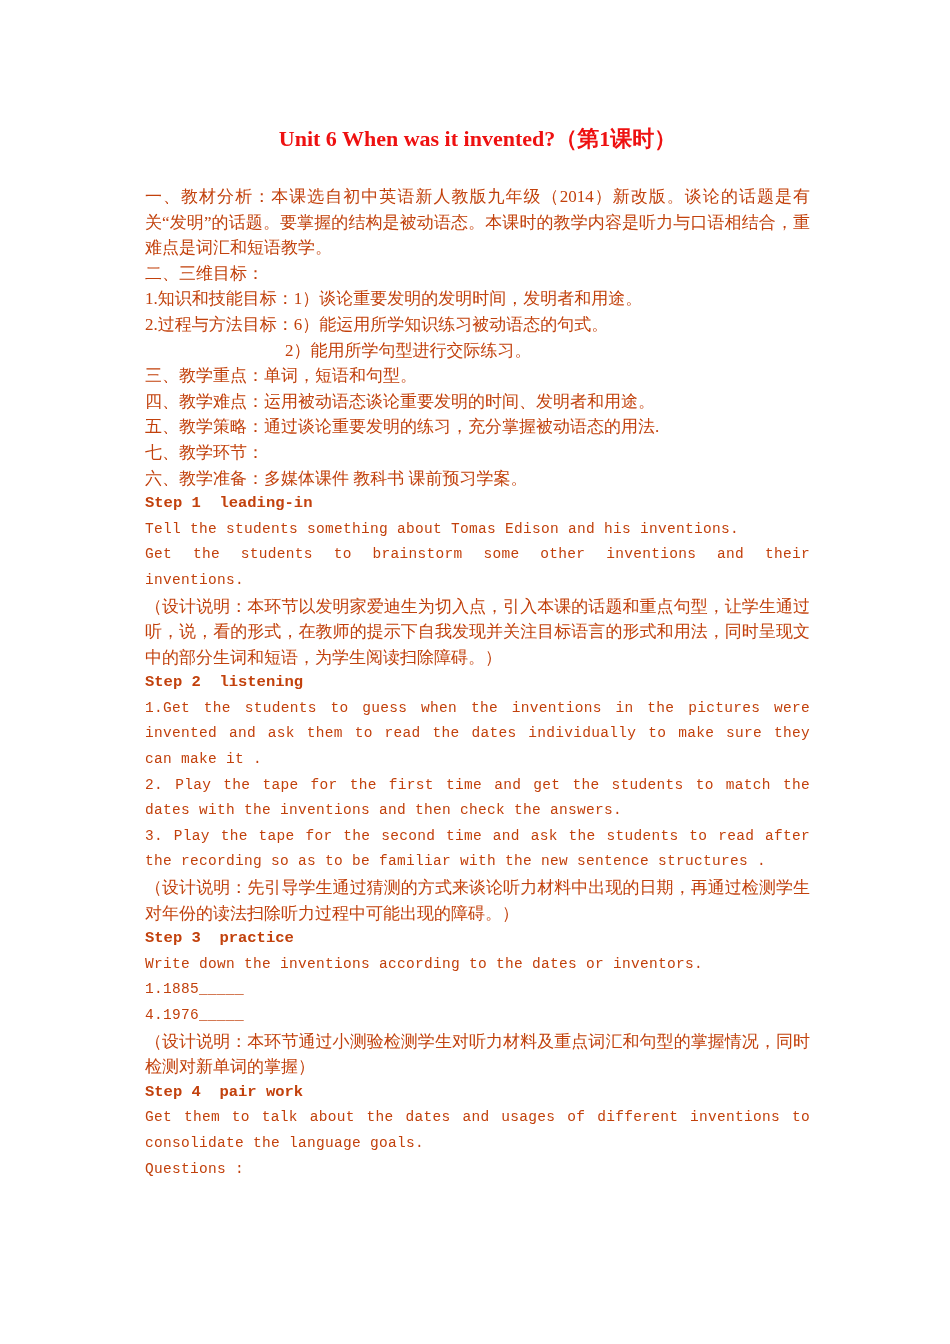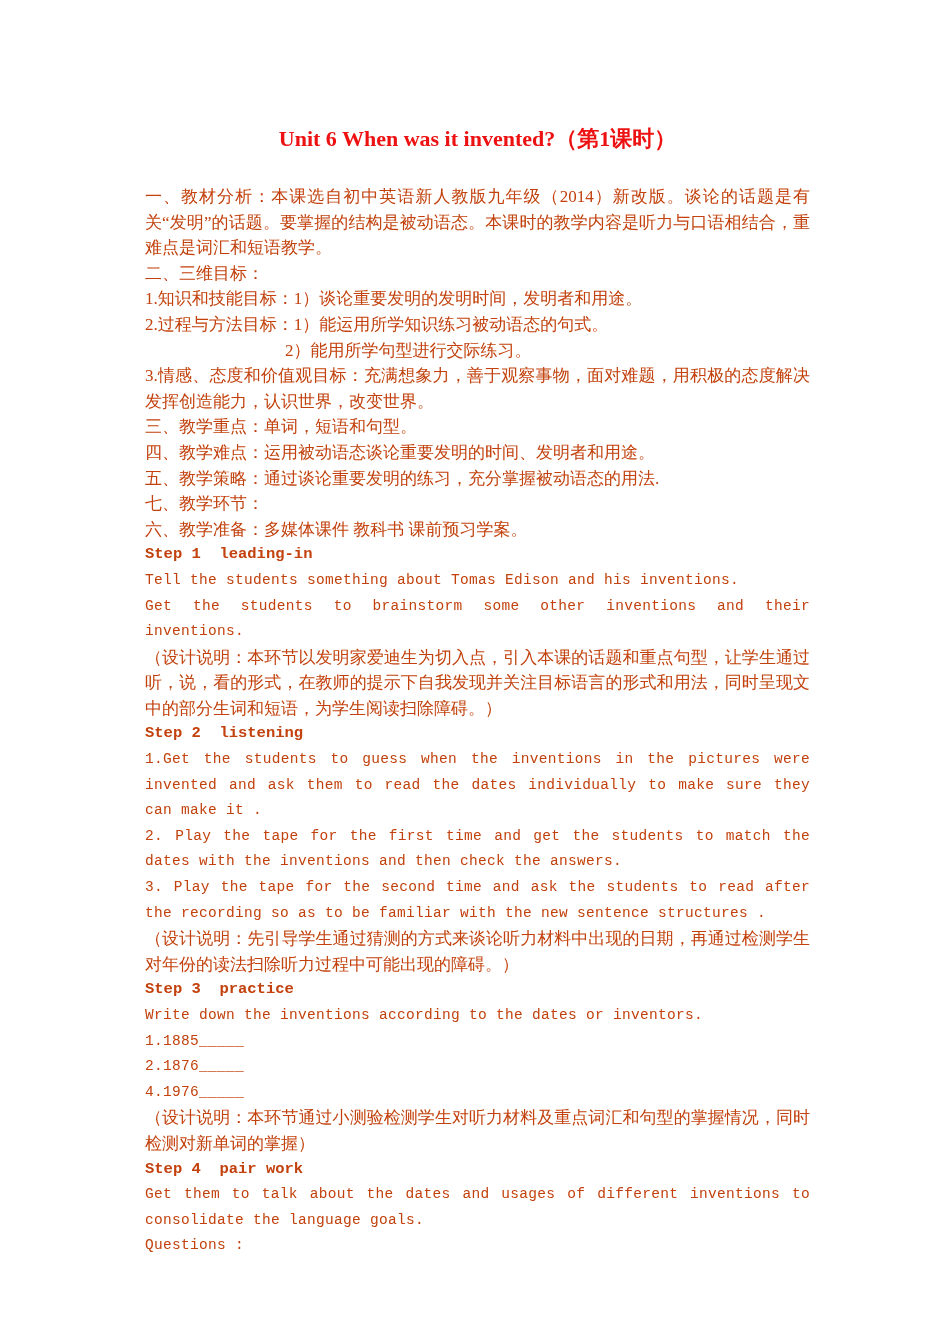--- a/index.html
+++ b/index.html
@@ -56,40 +56,38 @@
 </style>
 </head>
 <body>
 
 <div class="page">
   <h1 class="doc-title" style="color: rgb(238, 17, 17);">Unit 6 When was it invented?（第1课时）</h1>
   <div class="content">
       <p class="block cn">一、教材分析：本课选自初中英语新人教版九年级（2014）新改版。谈论的话题是有关“发明”的话题。要掌握的结构是被动语态。本课时的教学内容是听力与口语相结合，重难点是词汇和短语教学。</p>
       <p class="block cn">二、三维目标：</p>
       <p class="block cn">1.知识和技能目标：1）谈论重要发明的发明时间，发明者和用途。</p>
-      <p class="block cn">2.过程与方法目标：1）能运用所学知识练习被动语态的句式。</p>
+      <p class="block cn">2.过程与方法目标：6）能运用所学知识练习被动语态的句式。</p>
       <p class="block cn indent-3">2）能用所学句型进行交际练习。</p>
-      <p class="block cn">3.情感、态度和价值观目标：充满想象力，善于观察事物，面对难题，用积极的态度解决发挥创造能力，认识世界，改变世界。</p>
       <p class="block cn">三、教学重点：单词，短语和句型。</p>
       <p class="block cn">四、教学难点：运用被动语态谈论重要发明的时间、发明者和用途。</p>
       <p class="block cn">五、教学策略：通过谈论重要发明的练习，充分掌握被动语态的用法.</p>
       <p class="block cn">七、教学环节：</p>
       <p class="block cn">六、教学准备：多媒体课件 教科书 课前预习学案。</p>
       <p class="block step">Step 1  leading-in</p>
       <p class="block en">Tell the students something about Tomas Edison and his inventions.</p>
       <p class="block en">Get the students to brainstorm some other inventions and their inventions.</p>
       <p class="block cn">（设计说明：本环节以发明家爱迪生为切入点，引入本课的话题和重点句型，让学生通过听，说，看的形式，在教师的提示下自我发现并关注目标语言的形式和用法，同时呈现文中的部分生词和短语，为学生阅读扫除障碍。）</p>
       <p class="block step">Step 2  listening</p>
       <p class="block en">1.Get the students to guess when the inventions in the pictures were invented and ask them to read the dates individually to make sure they can make it .</p>
       <p class="block en">2. Play the tape for the first time and get the students to match the dates with the inventions and then check the answers.</p>
       <p class="block en">3. Play the tape for the second time and ask the students to read after the recording so as to be familiar with the new sentence structures .</p>
       <p class="block cn">（设计说明：先引导学生通过猜测的方式来谈论听力材料中出现的日期，再通过检测学生对年份的读法扫除听力过程中可能出现的障碍。）</p>
       <p class="block step">Step 3  practice</p>
       <p class="block en">Write down the inventions according to the dates or inventors.</p>
       <p class="block en">1.1885_____</p>
-      <p class="block en">2.1876_____</p>
       <p class="block en">4.1976_____</p>
       <p class="block cn">（设计说明：本环节通过小测验检测学生对听力材料及重点词汇和句型的掌握情况，同时检测对新单词的掌握）</p>
       <p class="block step">Step 4  pair work</p>
       <p class="block en">Get them to talk about the dates and usages of different inventions to consolidate the language goals.</p>
       <p class="block en">Questions :</p>
     </div>
 </div>
 
 </body></html>

